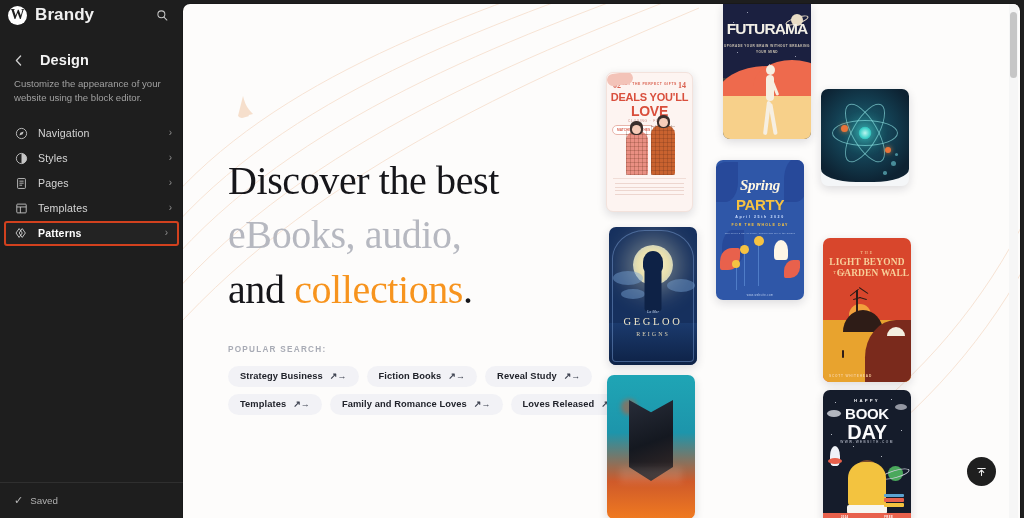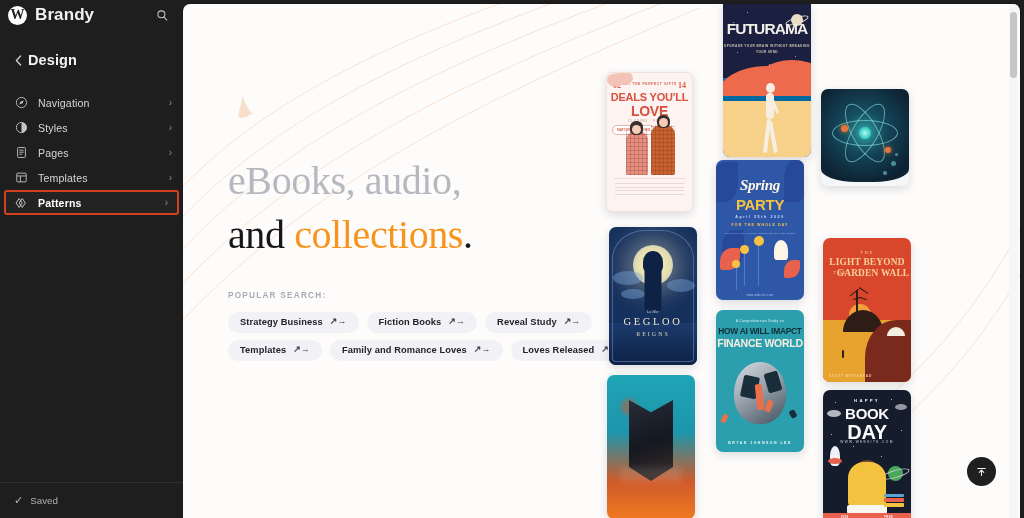--- a/index.html
+++ b/index.html
@@ -28,29 +28,29 @@
     background: #fff; color: #1e1e1e;
     display: flex; align-items: center; justify-content: center;
     font-family: "Liberation Serif", serif;
     font-weight: bold; font-size: 14px; line-height: 1;
     flex: 0 0 19px;
   }
   .site-title { font-size: 17px; font-weight: 700; color: #f0f0f0; letter-spacing: .1px; flex: 1; }
   .sb-search { width: 22px; height: 22px; display:flex; align-items:center; justify-content:center; cursor:pointer; }
   .sb-search svg { display:block; }
 
-  .sb-header { padding: 22px 16px 0 12px; display: flex; align-items: flex-start; gap: 4px; }
+  .sb-header { padding: 22px 16px 0 12px; display: flex; align-items: flex-start; gap: 16px; }
   .back-chevron { width: 12px; height: 16px; display:flex; align-items:center; justify-content:center; color:#c8c8c8; flex:0 0 12px;}
   .design-title { font-size: 14.5px; font-weight: 700; color: #f2f2f2; letter-spacing: .1px; }
   .sb-desc {
     margin: 9px 16px 0 14px; font-size: 9.6px; line-height: 1.45;
     color: #a0a0a0; max-width: 150px;
   }
 
-  .nav-list { margin-top: 22px; }
+  .nav-list { margin-top: 16px; }
   .nav-item {
     height: 25px; display: flex; align-items: center;
     padding: 0 11px 0 14px; gap: 10px; cursor: pointer; position: relative;
   }
   .nav-ico { width: 14px; height: 14px; flex: 0 0 14px; color: #c6c6c6; display:flex; align-items:center; justify-content:center;}
   .nav-ico svg { display:block; }
   .nav-label { flex: 1; font-size: 10.6px; color: #d6d6d6; letter-spacing: .15px; }
   .nav-chev { color: #8c8c8c; font-size: 10px; line-height: 1; }
   .nav-item.selected {
     outline: 2px solid #d2411e;
@@ -136,21 +136,21 @@
       repeating-linear-gradient(90deg, rgba(90,40,20,.22) 0 1px, transparent 1px 4px);}
   .c-deals .head-a { position:absolute; left:6px; bottom:40px; width:13px; height:14px; background:#3b2f2c; border-radius:6px 6px 5px 5px;}
   .c-deals .head-b { position:absolute; right:6px; bottom:47px; width:13px; height:13px; background:#3b2f2c; border-radius:6px 6px 5px 5px;}
   .c-deals .face-a { position:absolute; left:8px; bottom:41px; width:9px; height:9px; background:#f6ccb8; border-radius:50%;}
   .c-deals .face-b { position:absolute; right:8px; bottom:48px; width:9px; height:9px; background:#f6ccb8; border-radius:50%;}
   .c-deals .line { position:absolute; left:8px; right:8px; bottom:14px; height:14px;}
   .c-deals .line i { display:block; height:1.2px; background:#edd6cf; margin-bottom:2.4px;}
   .c-deals .hr { position:absolute; left:6px; right:6px; bottom:32px; height:1px; background:#f0ddd7;}
 
   
-  .c-futurama { left: 540px; top: 0px; width: 88px; height: 153px; background:#0369a1; border-radius:0 0 7px 7px; }
+  .c-futurama { left: 540px; top: 0px; width: 88px; height: 135px; background:#404040; border-radius:0 0 7px 7px; }
   .c-futurama .sky { position:absolute; left:0; right:0; top:0; height:74px; background:#1b2040;}
   .c-futurama .star { position:absolute; width:1.4px; height:1.4px; background:#dfe3ef; border-radius:50%; opacity:.85;}
   .c-futurama .planet { position:absolute; right:8px; top:10px; width:12px; height:12px; border-radius:50%; background:#e9ddc6;}
   .c-futurama .ring { position:absolute; right:2px; top:13px; width:24px; height:7px; border:1.1px solid #e9ddc6; border-radius:50%; transform:rotate(-18deg);}
   .c-futurama .ttl { top:16px; font-family:"Liberation Sans",sans-serif; font-weight:700; font-size:15.5px; letter-spacing:-.9px; color:#f2efe6;}
   .c-futurama .sub { top:40px; font-size:3.1px; letter-spacing:.5px; color:#cfc6b4; line-height:1.8;}
   .c-futurama .hill { position:absolute; left:-6px; right:-6px; top:62px; height:30px; background:#ee6a4d; border-radius:50% 50% 0 0 / 100% 100% 0 0;}
   .c-futurama .hill2 { position:absolute; left:30px; right:-20px; top:56px; height:26px; background:#ee6a4d; border-radius:50% 50% 0 0 / 100% 100% 0 0;}
   .c-futurama .sand { position:absolute; left:0; right:0; bottom:0; height:56px; background:#f7d08a;}
   .c-futurama .man { position:absolute; left:44%; bottom:4px; width:17px; height:70px;}
@@ -292,20 +292,21 @@
 
     <div class="sb-header">
       <div class="back-chevron">
         <svg width="7" height="11" viewBox="0 0 7 11" fill="none" stroke="#cfcfcf" stroke-width="1.3" stroke-linecap="round" stroke-linejoin="round">
             <polyline points="5.6,1 1.4,5.5 5.6,10"></polyline>
           </svg>
       </div>
       <div class="design-title">Design</div>
     </div>
 
+    <div class="sb-desc">Customize the appearance of your website using the block editor.</div>
 
     <nav class="nav-list">
 
       <div class="nav-item">
         <span class="nav-ico">
           <svg width="13" height="13" viewBox="0 0 16 16" fill="none" stroke="#c6c6c6" stroke-width="1.1">
               <circle cx="8" cy="8" r="6.3"></circle>
               <path d="M10.6 5.4 6.6 7l-1.2 3.6 4-1.6z" fill="#c6c6c6" stroke="none"></path>
             </svg>
         </span>
@@ -380,20 +381,21 @@
           <path d="M-40 362 C 104 182, 318 88, 516 4"></path>
           <path d="M660 430 C 740 370, 800 300, 845 210"></path>
           <path d="M672 456 C 756 392, 816 318, 860 228"></path>
         </g>
         <path d="M55 112 C 58 104, 59 100, 60 92 C 61 100, 62 104, 66 112 C 60 114, 58 115, 55 112 Z
                  M60 92 C 62 100, 64 104, 70 110 C 62 112, 58 113, 55 112" fill="#f6ddc9" opacity=".95"></path>
       </svg>
 
       <div class="hero-left">
         <div class="headline">
+          <div>Discover the best</div>
           <div class="hl-gray">eBooks, audio,</div>
           <div><span>and </span><span class="hl-orange">collections</span><span>.</span></div>
         </div>
 
         <div class="popular-label">POPULAR SEARCH:</div>
 
         <div class="tag-rows">
           <div class="tag-row">
             <span class="tag">
                 <span>Strategy Business</span>
@@ -545,34 +547,20 @@
           <div class="br" style="left:30%;top:54px;width:11px;transform:rotate(-38deg)"></div>
           <div class="br" style="left:40%;top:52px;width:11px;transform:rotate(34deg)"></div>
           <div class="br" style="left:34%;top:60px;width:8px;transform:rotate(-18deg)"></div>
           <div class="br" style="left:41%;top:60px;width:8px;transform:rotate(16deg)"></div>
           <div class="river"></div>
           <div class="hillsmall"></div>
           <div class="walker"></div>
           <div class="auth">SCOTT WHITEHEAD</div>
         </div>
 
-        <div class="cover c-ai">
-          <div class="ttl kick">A Comprehensive Study on</div>
-          <div class="ttl t1">HOW AI WILL IMAPCT</div>
-          <div class="ttl t2">FINANCE WORLD</div>
-          <div class="head">
-            <div class="frag2" style="left:8px;top:14px;width:16px;height:22px;transform:rotate(12deg)"></div>
-            <div class="frag" style="left:22px;top:22px;width:7px;height:26px;transform:rotate(-6deg)"></div>
-            <div class="frag2" style="right:6px;top:10px;width:14px;height:20px;transform:rotate(-16deg)"></div>
-            <div class="frag" style="right:14px;top:38px;width:6px;height:12px;transform:rotate(22deg)"></div>
-          </div>
-          <div class="frag" style="left:6px;top:104px;width:5px;height:9px;transform:rotate(28deg)"></div>
-          <div class="frag2" style="right:8px;top:100px;width:6px;height:8px;transform:rotate(-30deg)"></div>
-          <div class="auth">BRYAN  JOHNSON  LEE</div>
-        </div>
 
         <div class="cover c-prism">
           <div class="glow"></div>
           <div class="box"></div>
           <div class="sheen"></div>
           <div class="ttl" style="top:120px"></div>
         </div>
 
         <div class="cover c-bookday">
           <div class="star" style="left:12px;top:12px"></div>

